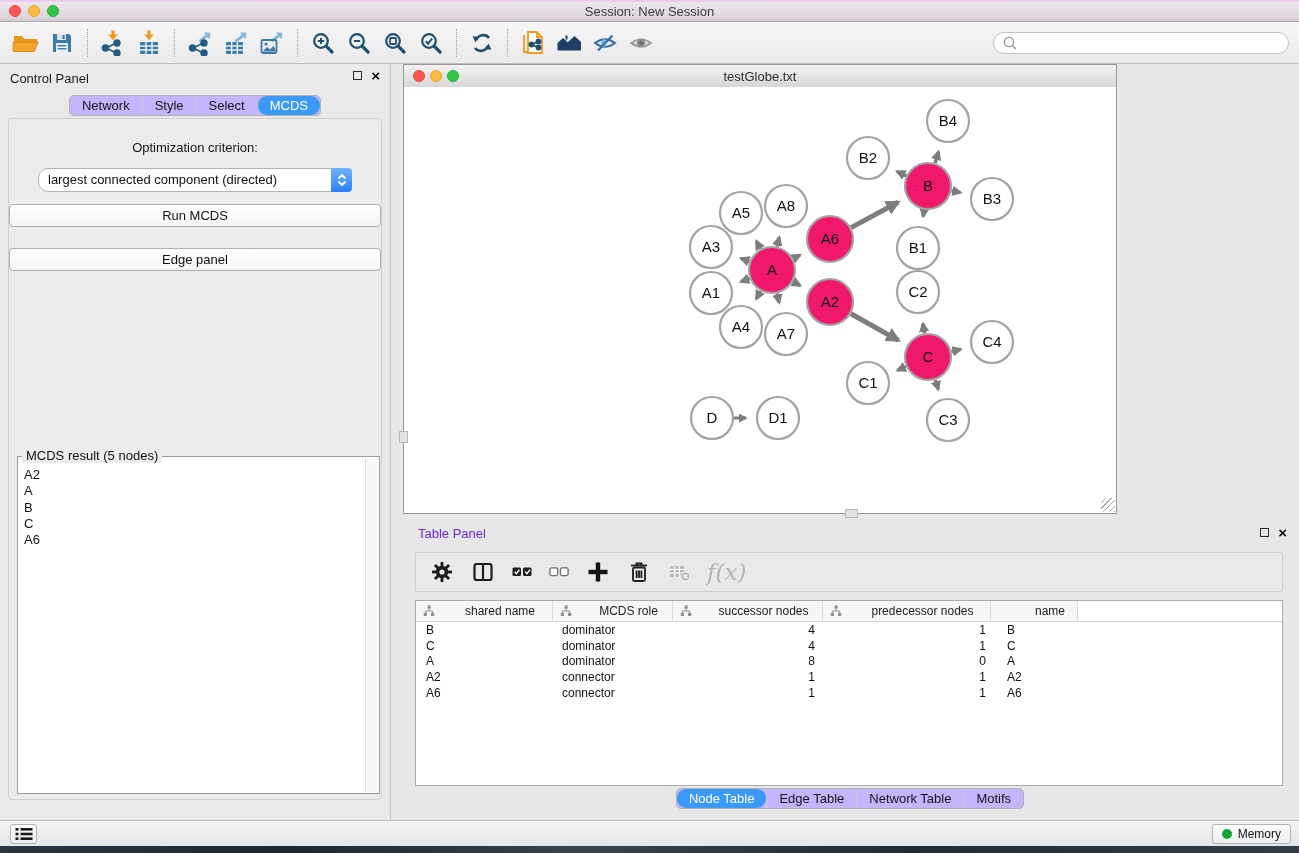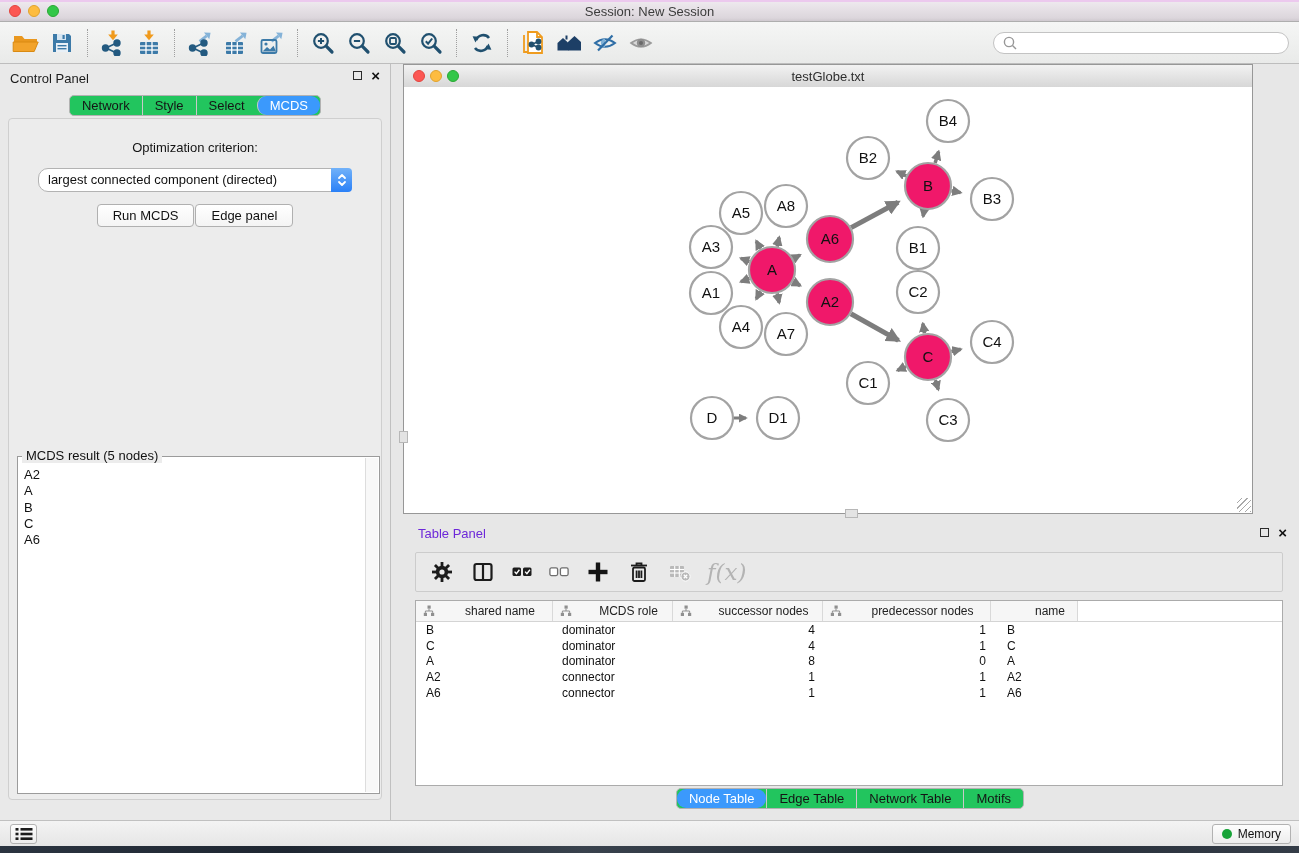--- a/index.html
+++ b/index.html
@@ -30,45 +30,45 @@
   .searchbox input{border:none;outline:none;flex:1;font-size:12px;font-family:"Liberation Sans",sans-serif;background:transparent;}
 
   
   .control-panel{position:absolute;left:0;top:64px;width:391px;height:756px;background:#e9e9e9;
     border-right:1px solid #c0c0c0;box-sizing:border-box;}
   .cp-header{position:relative;height:26px;}
   .cp-title{position:absolute;left:10px;top:7px;font-size:13px;color:#1c1c1c;}
   .panel-controls{position:absolute;right:10px;top:7px;display:flex;gap:9px;align-items:center;}
   .float-icon{width:9px;height:9px;border:1.4px solid #2b2b2b;box-sizing:border-box;background:transparent;}
   .close-icon{font-size:15px;font-weight:700;color:#111;line-height:9px;}
-  .seg{display:inline-flex;border:1px solid #b2b2b2;border-radius:5px;overflow:hidden;background:#22c55e;}
+  .seg{display:inline-flex;border:1px solid #b2b2b2;border-radius:5px;overflow:hidden;background:#c4b5fd;}
   .seg .tab{padding:2px 12px;font-size:13px;color:#151515;border-left:1px solid #c9c9c9;white-space:nowrap;}
   .seg .tab:first-child{border-left:none;}
   .seg .tab.active{background:#3b99fc;color:#fff;border-radius:9px;}
   .cp-tabs-row{text-align:center;margin-top:5px;}
   .cp-content{position:absolute;left:8px;top:54px;width:374px;height:682px;background:#ececec;
     border:1px solid #cfcfcf;border-radius:4px;box-sizing:border-box;}
   .opt-label{margin-top:21px;text-align:center;font-size:13px;color:#141414;}
   .dropdown{position:relative;margin:13px auto 0;width:314px;height:24px;background:#fff;
     border:1px solid #b3b3b3;border-radius:10px;box-sizing:border-box;}
   .dropdown .val{position:absolute;left:9px;top:0;line-height:22px;font-size:13px;color:#111;white-space:nowrap;}
   .stepper{position:absolute;right:-1px;top:-1px;width:21px;height:24px;border-radius:0 4px 4px 0;
     background:linear-gradient(180deg,#72b2f9,#2a80f7);display:flex;align-items:center;justify-content:center;}
-  .btn-row{margin-top:12px;display:flex;justify-content:center;gap:1px;}
+  .btn-row{margin-top:12px;display:flex;justify-content:center;gap:21px;flex-direction:column;}
   .pbtn{background:linear-gradient(180deg,#ffffff,#f4f4f4);border:1px solid #b0b0b0;border-radius:4px;
     font-size:13px;color:#111;padding:3px 15px;font-family:"Liberation Sans",sans-serif;}
   .groupbox{position:absolute;left:8px;top:337px;width:363px;height:338px;border:1px solid #9b9b9b;
     background:#fff;box-sizing:border-box;}
   .groupbox-title{position:absolute;top:-9px;left:4px;background:#ececec;padding:0 4px;font-size:13px;color:#111;}
   .result-list{position:absolute;left:1px;top:6px;right:14px;bottom:1px;overflow:hidden;padding:4px 0 0 5px;}
   .result-item{font-size:13px;color:#111;line-height:16.3px;}
   .vtrack{position:absolute;right:1px;top:1px;bottom:1px;width:12px;background:#f8f8f8;border-left:1px solid #ddd;}
 
   
-  .network-window{position:absolute;left:403px;top:64px;width:850px;height:450px;background:#fff;
+  .network-window{position:absolute;left:403px;top:64px;width:714px;height:450px;background:#fff;
     border:1px solid #979797;box-sizing:border-box;}
   .nw-titlebar{position:relative;height:22px;background:linear-gradient(180deg,#f2f2f2,#d7d7d7);
     border-bottom:1px solid #a9a9a9;}
   .nw-lights{position:absolute;left:9px;top:5px;display:flex;gap:5px;}
   .nw-title{position:absolute;left:0;right:0;top:0;height:22px;line-height:23px;text-align:center;font-size:13px;color:#2e2e2e;}
   .nw-canvas{position:absolute;left:0;top:22px;right:0;bottom:0;background:#fff;}
   .nw-canvas svg{display:block;}
   .resize-grip{position:absolute;right:1px;bottom:1px;width:14px;height:14px;
     background:repeating-linear-gradient(135deg,transparent 0 3px,#a9a9a9 3px 4px);}
   .grip-left{position:absolute;left:-5px;top:366px;width:9px;height:12px;background:#e3e3e3;border:1px solid #b7b7b7;box-sizing:border-box;}

